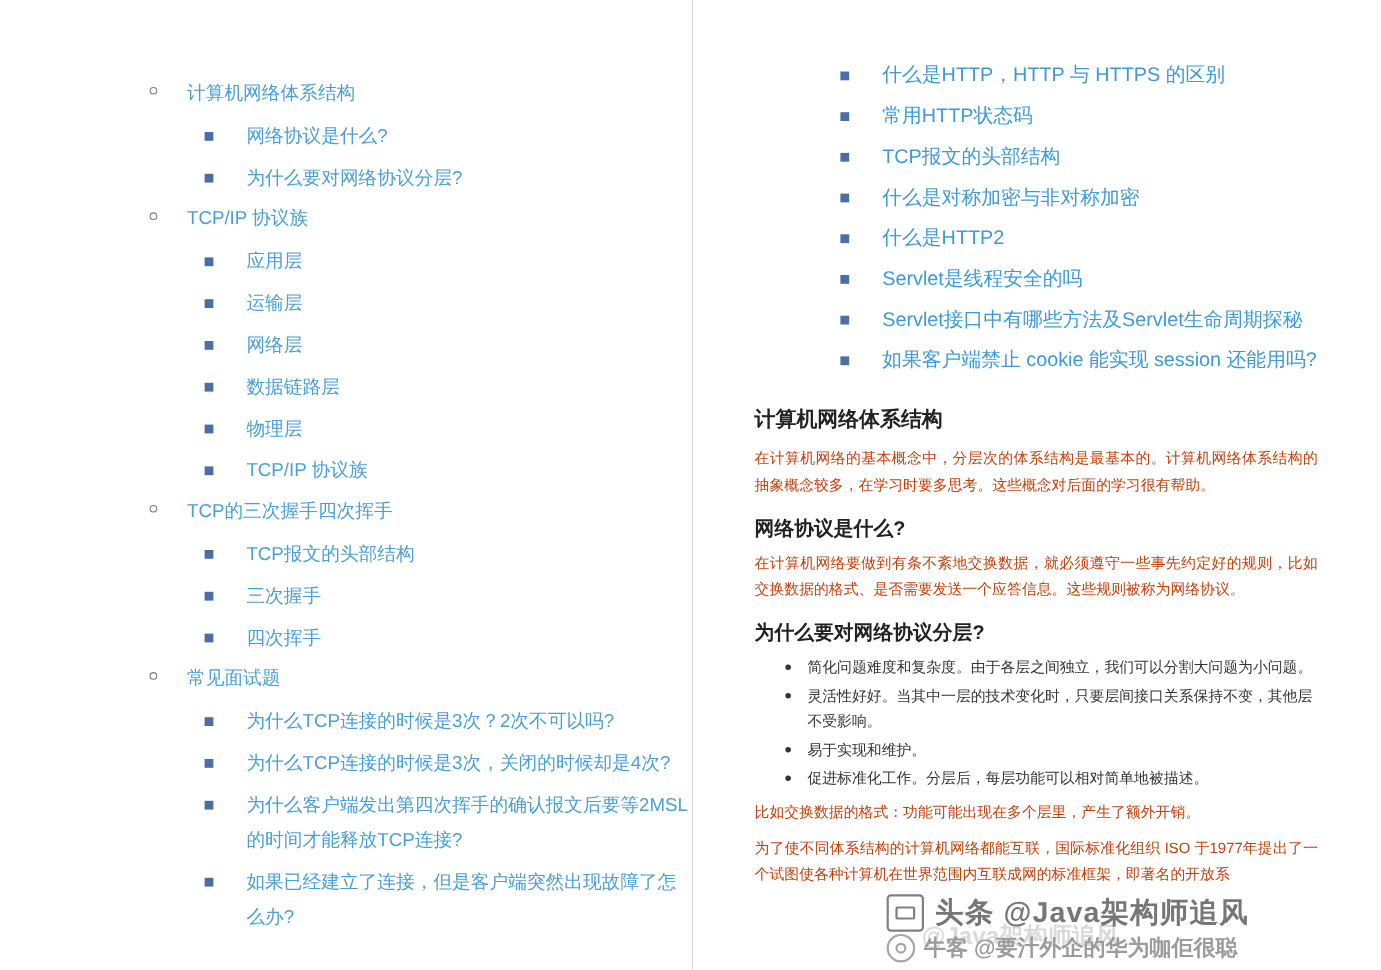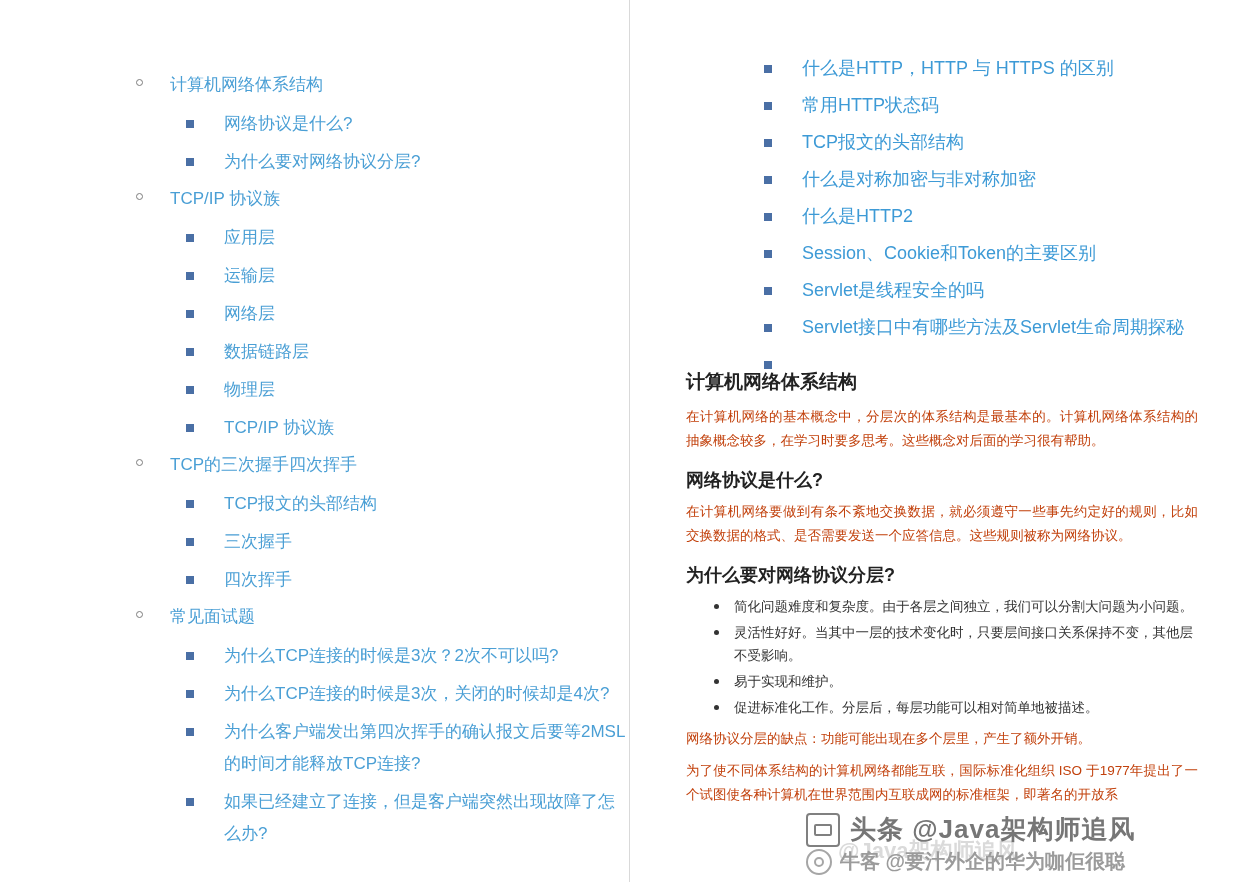--- a/index.html
+++ b/index.html
@@ -340,32 +340,29 @@
       <div class="toc-l2">
         <span class="bullet"></span>
         <span>什么是对称加密与非对称加密</span>
       </div>
       <div class="toc-l2">
         <span class="bullet"></span>
         <span>什么是HTTP2</span>
       </div>
       <div class="toc-l2">
         <span class="bullet"></span>
-        <span>Session、Cookie和Token的主要区别</span>
-      </div>
-      <div class="toc-l2">
-        <span class="bullet"></span>
         <span>Servlet是线程安全的吗</span>
       </div>
       <div class="toc-l2">
         <span class="bullet"></span>
         <span>Servlet接口中有哪些方法及Servlet生命周期探秘</span>
       </div>
       <div class="toc-l2">
         <span class="bullet"></span>
+        <span>如果客户端禁止 cookie 能实现 session 还能用吗?</span>
       </div>
     </div>
 
     <div class="body-content">
       <h2 class="sec">计算机网络体系结构</h2>
       <p class="para">在计算机网络的基本概念中，分层次的体系结构是最基本的。计算机网络体系结构的抽象概念较多，在学习时要多思考。这些概念对后面的学习很有帮助。</p>
 
       <h3 class="sub">网络协议是什么?</h3>
       <p class="para">在计算机网络要做到有条不紊地交换数据，就必须遵守一些事先约定好的规则，比如交换数据的格式、是否需要发送一个应答信息。这些规则被称为网络协议。</p>
 
@@ -381,21 +378,21 @@
         </li>
         <li>
           <span class="dot"></span>
           <span>易于实现和维护。</span>
         </li>
         <li>
           <span class="dot"></span>
           <span>促进标准化工作。分层后，每层功能可以相对简单地被描述。</span>
         </li>
       </ul>
-      <p class="para">网络协议分层的缺点：功能可能出现在多个层里，产生了额外开销。</p>
+      <p class="para">比如交换数据的格式：功能可能出现在多个层里，产生了额外开销。</p>
       <p class="para">为了使不同体系结构的计算机网络都能互联，国际标准化组织 ISO 于1977年提出了一个试图使各种计算机在世界范围内互联成网的标准框架，即著名的开放系</p>
     </div>
   </div>
 
   <div class="wm-ghost">@Java架构师追风</div>
 
   <div class="wm-main">
     <span class="logo"></span>
     <span>头条 @Java架构师追风</span>
   </div>

